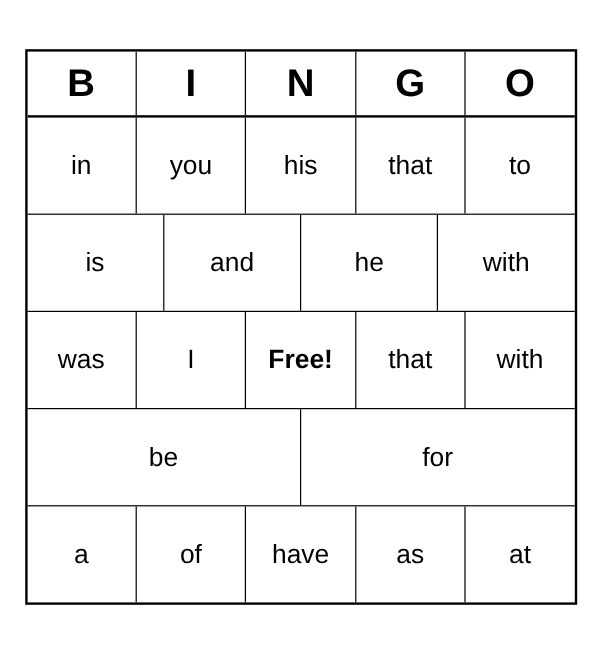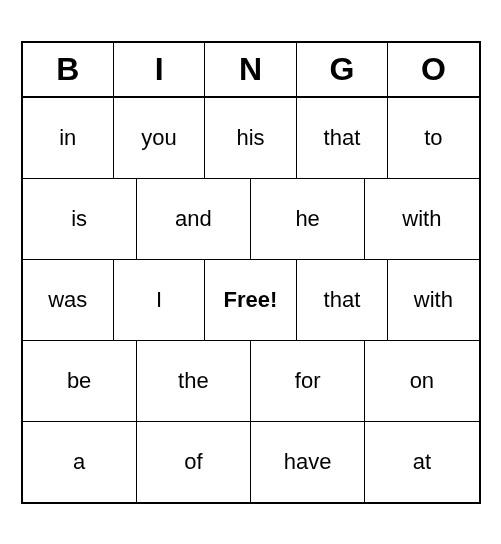--- a/index.html
+++ b/index.html
@@ -109,25 +109,24 @@
     <div class="bingo-row">
       <div class="bingo-cell">was</div>
       <div class="bingo-cell">I</div>
       <div class="bingo-cell free-cell">Free!</div>
       <div class="bingo-cell">that</div>
       <div class="bingo-cell">with</div>
     </div>
 
     <div class="bingo-row">
       <div class="bingo-cell">be</div>
-      <div class="bingo-cell">the</div>
       <div class="bingo-cell">for</div>
-      <div class="bingo-cell">on</div>
     </div>
 
     <div class="bingo-row">
       <div class="bingo-cell">a</div>
       <div class="bingo-cell">of</div>
       <div class="bingo-cell">have</div>
+      <div class="bingo-cell">as</div>
       <div class="bingo-cell">at</div>
     </div>
   </div>
 </div>
 
 </body></html>

